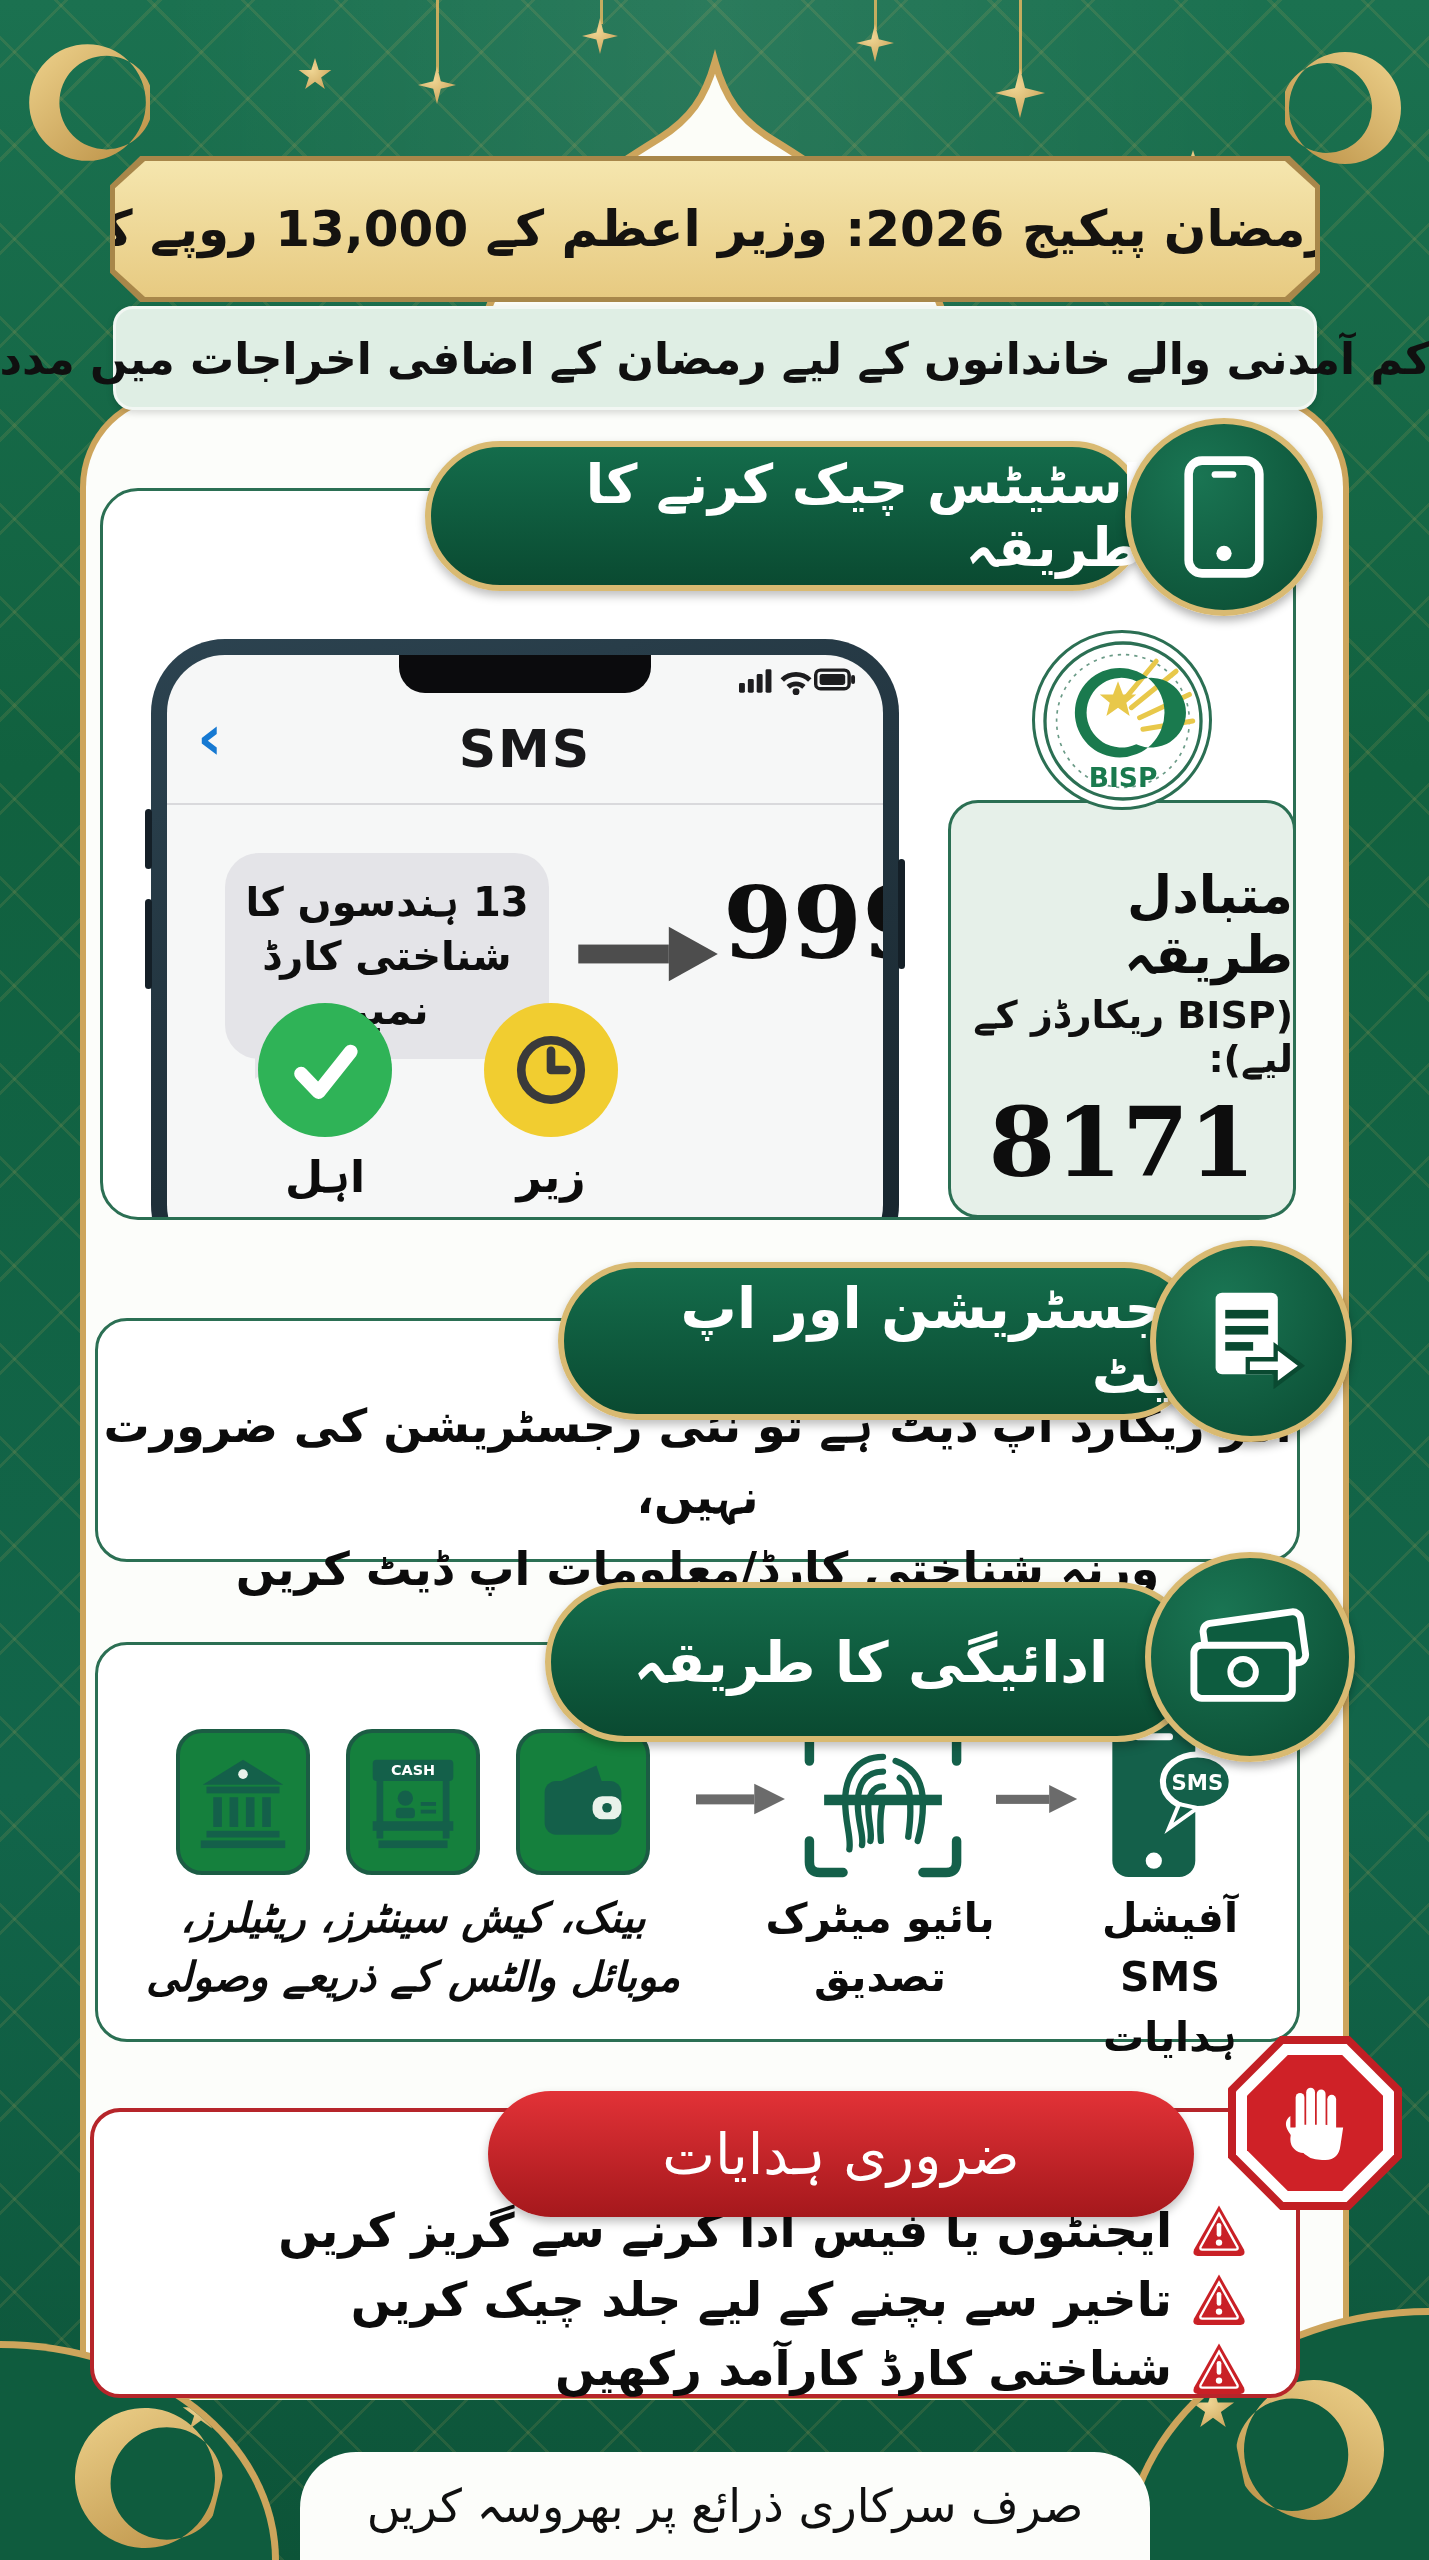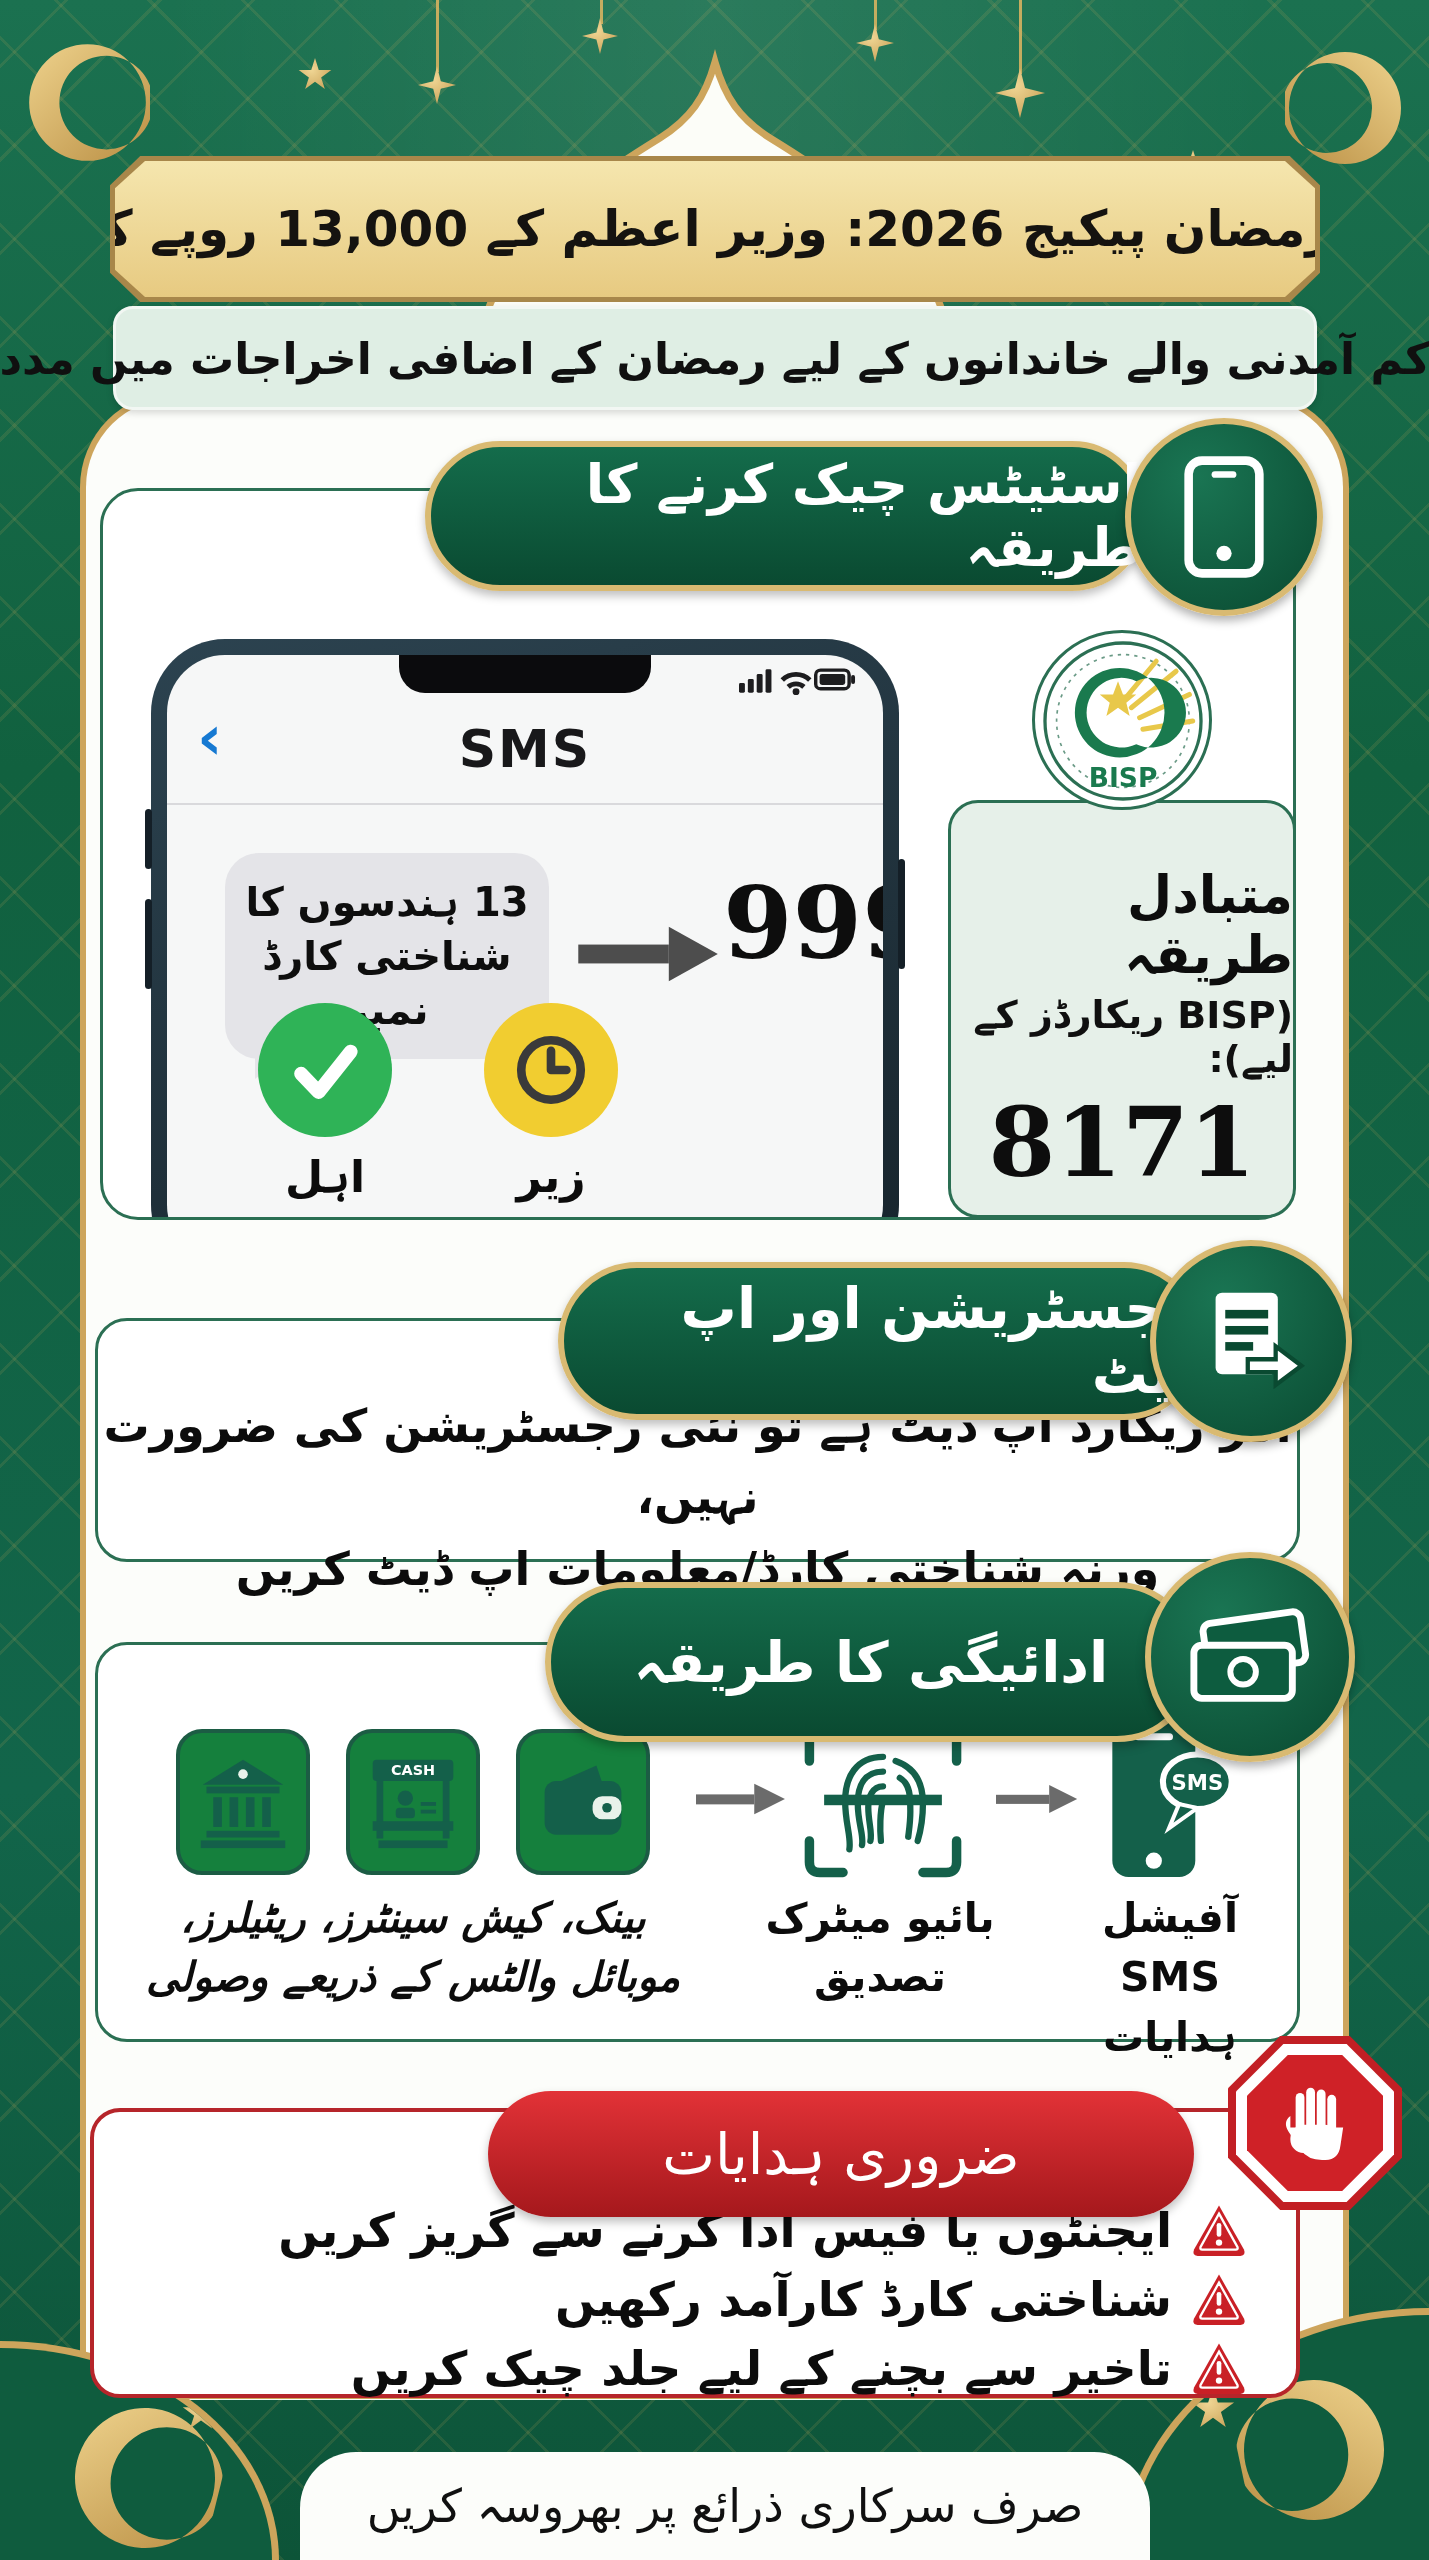--- a/index.html
+++ b/index.html
@@ -402,29 +402,29 @@
         </svg>
         <div class="warn-text">ایجنٹوں یا فیس ادا کرنے سے گریز کریں</div>
       </div>
       <div class="warn-row">
         <svg width="58" height="58" viewBox="0 0 100 100">
           <path d="M50 6 L93 82 Q97 92 87 93 H13 Q3 92 7 82 Z" fill="#c92026"></path>
           <path d="M50 20 L82 78 Q83 82 79 82 H21 Q17 82 18 78 Z" fill="none" stroke="#fff" stroke-width="4"></path>
           <rect x="46" y="36" width="8" height="24" rx="4" fill="#fff"></rect>
             <circle cx="50" cy="70" r="5.5" fill="#fff"></circle>
         </svg>
-        <div class="warn-text">شناختی کارڈ کارآمد رکھیں</div>
+        <div class="warn-text">تاخیر سے بچنے کے لیے جلد چیک کریں</div>
       </div>
       <div class="warn-row">
         <svg width="58" height="58" viewBox="0 0 100 100">
           <path d="M50 6 L93 82 Q97 92 87 93 H13 Q3 92 7 82 Z" fill="#c92026"></path>
           <path d="M50 20 L82 78 Q83 82 79 82 H21 Q17 82 18 78 Z" fill="none" stroke="#fff" stroke-width="4"></path>
           <rect x="46" y="36" width="8" height="24" rx="4" fill="#fff"></rect>
             <circle cx="50" cy="70" r="5.5" fill="#fff"></circle>
         </svg>
-        <div class="warn-text">تاخیر سے بچنے کے لیے جلد چیک کریں</div>
+        <div class="warn-text">شناختی کارڈ کارآمد رکھیں</div>
       </div>
     </div>
   </div>
 
   <div class="abs footer-pill">صرف سرکاری ذرائع پر بھروسہ کریں</div>
 
 </div>
 
 </body></html>

